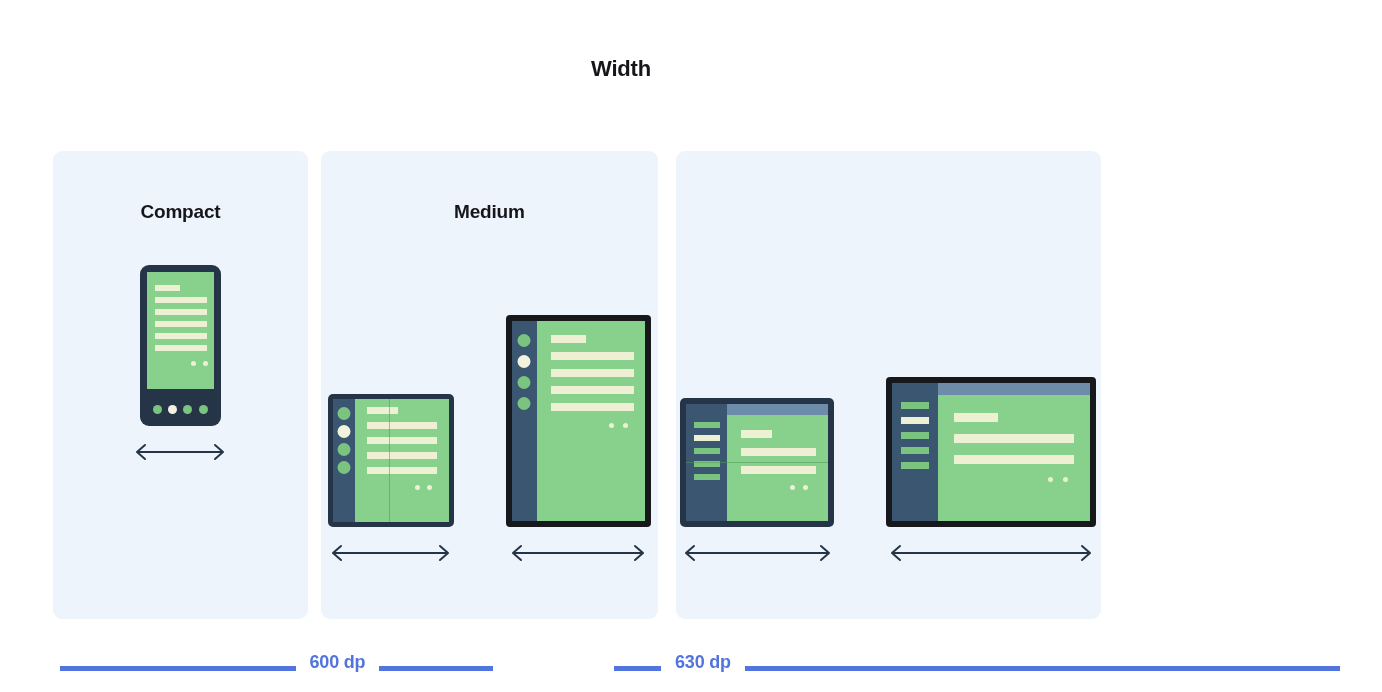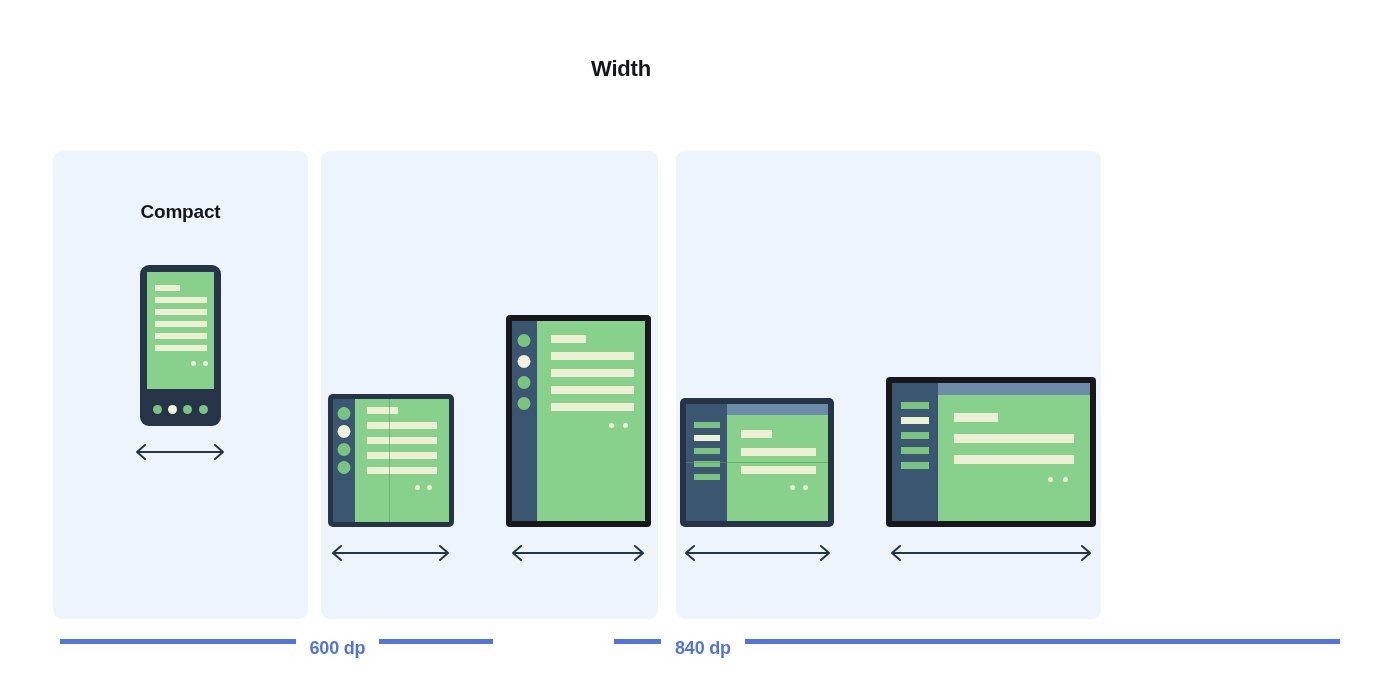--- a/index.html
+++ b/index.html
@@ -168,21 +168,21 @@
     background:#87d18d;
     position:relative;overflow:hidden;display:flex;
   }
 
   .content{position:relative;flex:1 1 auto;height:100%;}
 
   
   .scale{
     position:absolute;left:60px;top:639px;
     width:1280px;height:32px;
-    display:flex;align-items:flex-start;
+    display:flex;align-items:flex-end;
   }
   .rule{
     height:5px;background:#5274df;border-radius:0;
   }
   .dp{
     font-size:18px;font-weight:bold;color:#5274df;
     white-space:nowrap;letter-spacing:-0.2px;
     padding:0 14px;line-height:18px;
   }
   .r1{width:277px;}
@@ -226,20 +226,21 @@
           <line x1="6" y1="12" x2="90" y2="12" stroke="#253547" stroke-width="2"></line>
           <polyline points="13,5 5,12 13,19" fill="none" stroke="#253547" stroke-width="2" stroke-linecap="round" stroke-linejoin="round"></polyline>
           <polyline points="83,5 91,12 83,19" fill="none" stroke="#253547" stroke-width="2" stroke-linecap="round" stroke-linejoin="round"></polyline>
         </svg>
       </div>
 
     </div>
   </div>
 
   <div class="panel medium">
+    <div class="panel-label">Medium</div>
     <div class="devices" style="gap:52px;align-items:flex-end;">
 
       <div class="dev-wrap">
         <div class="device fold-p">
           <div class="fold-p-screen">
             <div class="rail" style="width:22px;">
               <div class="raildot" style="top:8px;"></div>
               <div class="raildot active" style="top:26px;"></div>
               <div class="raildot" style="top:44px;"></div>
               <div class="raildot" style="top:62px;"></div>
@@ -354,15 +355,15 @@
     </div>
   </div>
 
 </div>
 
 <div class="scale">
   <div class="rule r1"></div>
   <div class="dp">600 dp</div>
   <div class="rule r2"></div>
   <div class="rule r3" style="margin-left:121px;"></div>
-  <div class="dp">840 dp</div>
+  <div class="dp">630 dp</div>
   <div class="rule r4"></div>
 </div>
 
 </body></html>

